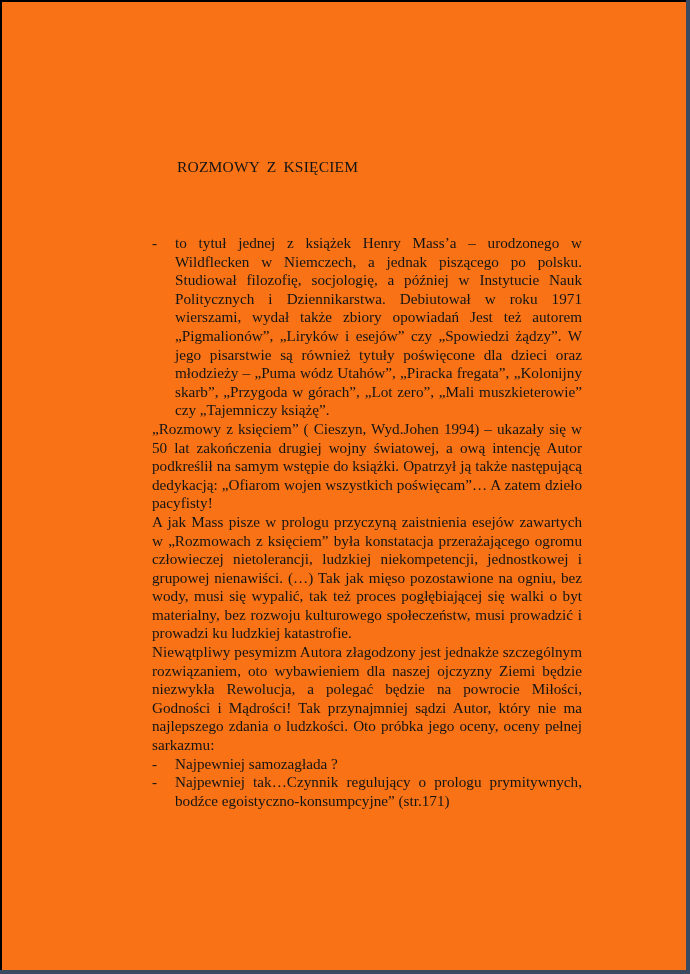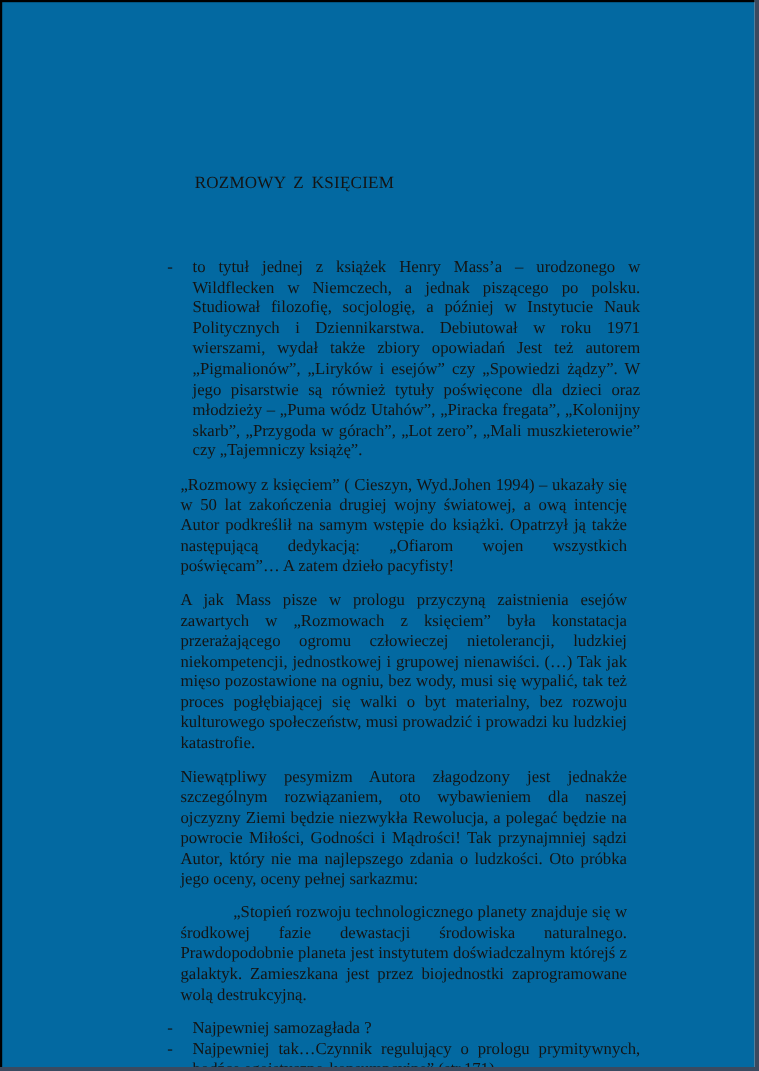--- a/index.html
+++ b/index.html
@@ -5,21 +5,21 @@
     html, body { margin: 0; padding: 0; }
     body {
       width: 690px; height: 974px; overflow: hidden;
       background: #ffffff;
       font-family: "Liberation Serif", "DejaVu Serif", serif;
       color: #141414;
     }
     .page {
       position: absolute; left: 0; top: 0;
       width: 686px; height: 970px;
-      background: #0369a1;
+      background: #f97316;
       border-top: 2px solid #000;
       border-left: 2px solid #000;
       box-sizing: border-box;
     }
     .shadow-right {
       position: absolute; left: 686px; top: 0; width: 4px; height: 974px;
       background: #3a4a60;
     }
     .shadow-bottom {
       position: absolute; left: 0; top: 970px; width: 690px; height: 4px;
@@ -35,39 +35,38 @@
       font-size: 15.2px; line-height: 18.6px;
       text-align: justify;
     }
     .item {
       position: relative; padding-left: 23px; margin: 0;
       text-align: justify;
     }
     .item .dash {
       position: absolute; left: 0; top: 0;
     }
-    p { margin: 12px; font-family: Liberation Serif, serif; }
+    p { margin: 0; font-family: Liberation Serif, serif; }
     .indent { text-indent: 48px; }
   </style>
 </head>
 <body>
 
 <div class="page">
   <h1 class="title">ROZMOWY  Z  KSIĘCIEM</h1>
 
   <div class="body">
     <div class="item">
       <span class="dash">-</span>
       <span>to tytuł jednej z książek Henry Mass’a – urodzonego w Wildflecken w Niemczech, a jednak piszącego po polsku. Studiował filozofię, socjologię, a później w Instytucie Nauk Politycznych i Dziennikarstwa.  Debiutował w roku 1971 wierszami, wydał także zbiory opowiadań Jest też autorem „Pigmalionów”, „Liryków i esejów” czy „Spowiedzi żądzy”. W jego pisarstwie są również tytuły poświęcone dla dzieci oraz młodzieży – „Puma wódz Utahów”, „Piracka fregata”, „Kolonijny skarb”, „Przygoda w górach”, „Lot zero”, „Mali muszkieterowie” czy „Tajemniczy książę”.</span>
     </div>
 
     <p>„Rozmowy z księciem” ( Cieszyn, Wyd.Johen 1994) – ukazały się w 50 lat zakończenia drugiej wojny światowej, a ową intencję Autor podkreślił na samym wstępie do książki. Opatrzył ją także następującą dedykacją:  „Ofiarom wojen wszystkich poświęcam”… A zatem dzieło pacyfisty!</p>
     <p>A jak Mass pisze w prologu przyczyną  zaistnienia esejów zawartych w „Rozmowach z księciem” była konstatacja przerażającego ogromu człowieczej nietolerancji, ludzkiej niekompetencji, jednostkowej i grupowej nienawiści. (…) Tak jak mięso pozostawione na ogniu, bez wody, musi się wypalić, tak też proces pogłębiającej się walki o byt materialny, bez rozwoju kulturowego społeczeństw, musi prowadzić i prowadzi ku ludzkiej katastrofie.</p>
     <p>Niewątpliwy pesymizm Autora złagodzony jest jednakże szczególnym rozwiązaniem, oto wybawieniem dla naszej ojczyzny Ziemi będzie niezwykła Rewolucja, a polegać będzie na powrocie Miłości, Godności i Mądrości!  Tak przynajmniej sądzi Autor, który nie ma najlepszego zdania o ludzkości. Oto próbka jego oceny, oceny pełnej sarkazmu:</p>
-    <p class="indent">„Stopień rozwoju technologicznego planety znajduje się w środkowej fazie dewastacji środowiska naturalnego. Prawdopodobnie planeta jest instytutem doświadczalnym którejś z galaktyk. Zamieszkana jest przez biojednostki zaprogramowane wolą destrukcyjną.</p>
 
     <div class="item">
       <span class="dash">-</span>
       <span>Najpewniej samozagłada ?</span>
     </div>
     <div class="item">
       <span class="dash">-</span>
       <span>Najpewniej tak…Czynnik regulujący o prologu prymitywnych, bodźce egoistyczno-konsumpcyjne”             (str.171)</span>
     </div>
   </div>

